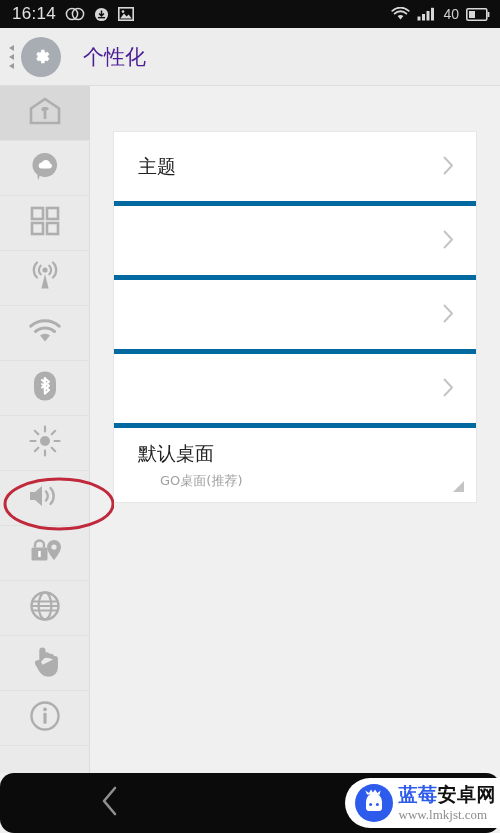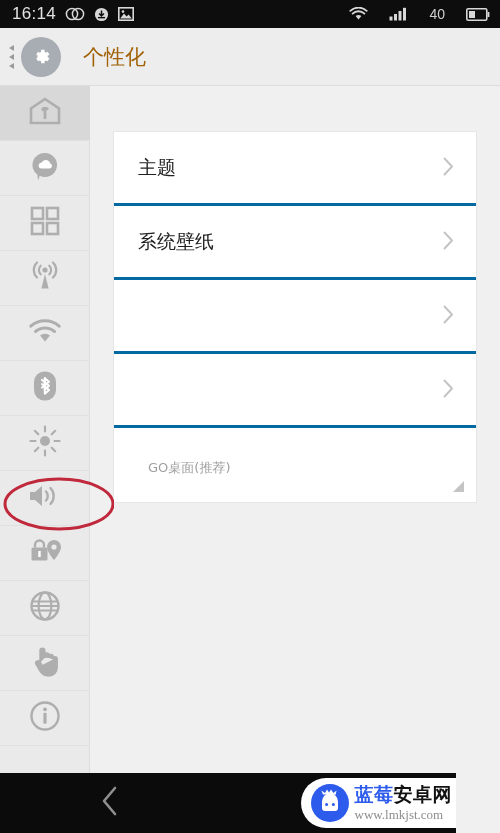--- a/index.html
+++ b/index.html
@@ -18,21 +18,21 @@
   
   #status-bar {
     position: absolute; top: 0; left: 0;
     width: 500px; height: 28px;
     background: #0d0d0d;
     display: flex; align-items: center;
     padding: 0 10px 0 12px;
     color: #d8d8d8;
   }
   #status-left { display: flex; align-items: center; gap: 9px; }
-  #status-right { margin-left: auto; display: flex; align-items: center; gap: 21px; }
+  #status-right { margin-left: auto; display: flex; align-items: center; gap: 7px; }
   .clock { font-size: 17px; letter-spacing: .3px; color: #e2e2e2; }
   .sb-icon { display: inline-flex; align-items: center; justify-content: center; }
   .batt-num { font-size: 14px; color: #cfcfcf; }
 
   
   #title-bar {
     position: absolute; top: 28px; left: 0;
     width: 500px; height: 58px;
     background: #ededed;
     border-bottom: 1px solid #dcdcdc;
@@ -50,21 +50,21 @@
     border-right: 5px solid #9b9b9b;
   }
   #app-gear {
     width: 40px; height: 40px; border-radius: 50%;
     background: #a7adb3;
     display: flex; align-items: center; justify-content: center;
     margin-left: 2px;
   }
   #page-title {
     margin-left: 22px;
-    font-size: 21px; color: #a16207;
+    font-size: 21px; color: #4c1d95;
     font-family: "DejaVu Sans", "Liberation Sans", sans-serif;
   }
 
   
   #sidebar {
     position: absolute; top: 86px; left: 0;
     width: 90px; height: 687px;
     background: #eaeaea;
     border-right: 1px solid #dddddd;
   }
@@ -85,30 +85,30 @@
     position: absolute; top: 45px; left: 23px;
     width: 364px;
     background: #ffffff;
     border: 1px solid #e6e6e6;
   }
   .row {
     position: relative;
     height: 74px;
     display: flex; align-items: center;
     padding: 0 22px 0 24px;
-    border-bottom: 3px solid #0369a1;
+    border-bottom: 5px solid #0369a1;
   }
   .row:last-child { border-bottom: none; }
   .row-texts { display: flex; flex-direction: column; justify-content: center; }
   .row-label {
     font-size: 19px; color: #202020;
     font-family: "DejaVu Sans", "Liberation Sans", sans-serif;
   }
   .row-sub {
-    font-size: 13px; color: #a0a0a0; margin-top: 5px; margin-left: 10px;
+    font-size: 13px; color: #a0a0a0; margin-top: 5px; margin-left: 22px;
     font-family: "DejaVu Sans", "Liberation Sans", sans-serif;
   }
   .chevron {
     margin-left: auto;
     color: #bdbdbd; font-size: 20px; line-height: 1;
   }
   .corner-tri {
     position: absolute; right: 12px; bottom: 10px;
     width: 0; height: 0;
     border-left: 11px solid transparent;
@@ -119,23 +119,23 @@
   #annotation {
     position: absolute;
     left: 2px; top: 476px;
     width: 112px; height: 56px;
     pointer-events: none;
   }
 
   
   #nav-bar {
     position: absolute; left: 0; top: 773px;
-    width: 456px; height: 60px;
+    width: 500px; height: 60px;
     background: #0b0b0b;
-    display: flex; align-items: center;
+    display: flex; align-items: center; border-radius: 14px;
   }
   #nav-back {
     margin-left: 100px;
     color: #8f8f8f; font-size: 30px; line-height: 1;
   }
   #watermark {
     position: absolute; right: 0; top: 5px;
     height: 50px;
     display: flex; align-items: center;
     background: #ffffff;
@@ -363,23 +363,20 @@
           <span class="row-label">主题</span>
         </div>
         <span class="chevron">
           <svg width="11" height="19" viewBox="0 0 11 19">
               <path d="M1.5 1.5 L9 9.5 L1.5 17.5" fill="none" stroke="#c3c3c3" stroke-width="1.9" stroke-linecap="round" stroke-linejoin="round"></path>
             </svg>
         </span>
       </div>
 
       <div class="row">
-        <div class="row-texts">
-          <span class="row-label">系统壁纸</span>
-        </div>
         <span class="chevron">
           <svg width="11" height="19" viewBox="0 0 11 19">
               <path d="M1.5 1.5 L9 9.5 L1.5 17.5" fill="none" stroke="#c3c3c3" stroke-width="1.9" stroke-linecap="round" stroke-linejoin="round"></path>
             </svg>
         </span>
       </div>
 
       <div class="row">
         <span class="chevron">
           <svg width="11" height="19" viewBox="0 0 11 19">
@@ -391,20 +388,21 @@
       <div class="row">
         <span class="chevron">
           <svg width="11" height="19" viewBox="0 0 11 19">
               <path d="M1.5 1.5 L9 9.5 L1.5 17.5" fill="none" stroke="#c3c3c3" stroke-width="1.9" stroke-linecap="round" stroke-linejoin="round"></path>
             </svg>
         </span>
       </div>
 
       <div class="row">
         <div class="row-texts">
+          <span class="row-label">默认桌面</span>
           <span class="row-sub">GO桌面(推荐)</span>
         </div>
         <span class="corner-tri"></span>
       </div>
 
     </div>
   </div>
 
   <div id="annotation">
     <svg width="112" height="56" viewBox="0 0 112 56">

